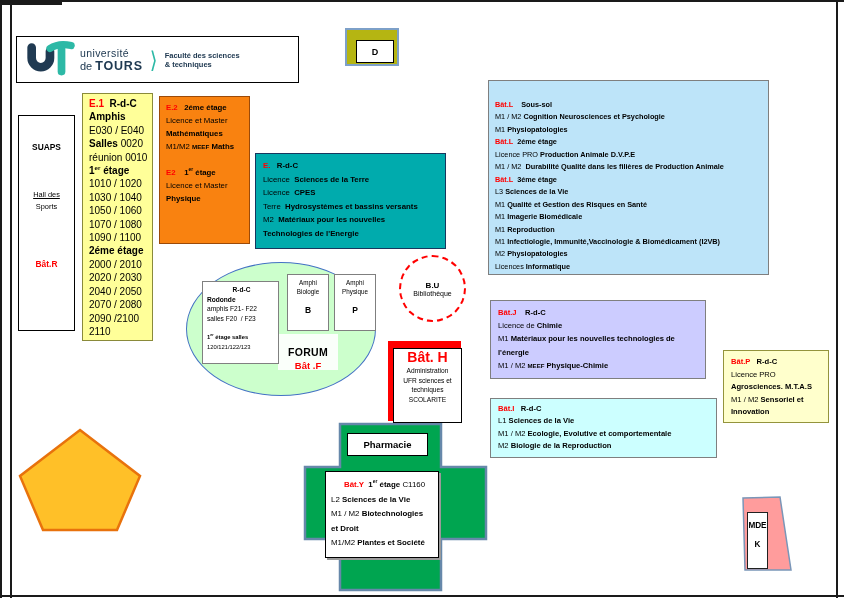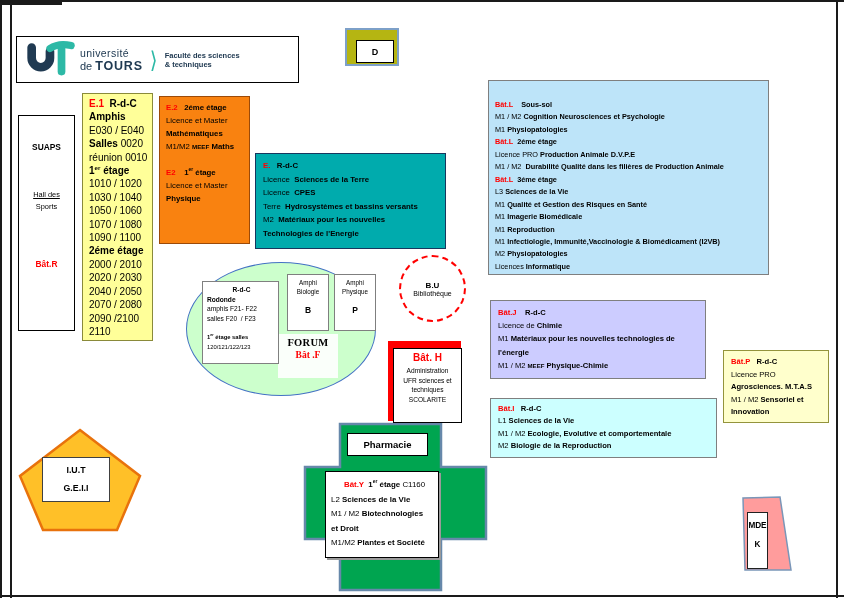--- a/index.html
+++ b/index.html
@@ -50,33 +50,33 @@
   #batj{left:490px;top:300px;width:216px;height:79px;background:var(--j_lavender,#CCCCFF);border:1px solid #7F7F7F;font-size:7.6px;line-height:13.2px;padding:5px 9px 0 7px;}
   #bati{left:490px;top:398px;width:227px;height:60px;background:var(--i_cyan,#CCFFFF);border:1px solid #7F7F7F;font-size:7.6px;line-height:12.4px;padding:4px 0 0 7px;}
   #batp{left:723px;top:350px;width:106px;height:73px;background:var(--p_yellow,#FFFFCC);border:1px solid #94943C;font-size:7.6px;line-height:12.6px;padding:5px 8px 0 7px;}
 
   
   #ellipse{left:186px;top:262px;width:190px;height:134px;background:var(--forum_mint,#CCFFCC);border:1.5px solid var(--ellipse_border,#4472C4);border-radius:50%;z-index:1;}
   #rotonde{left:202px;top:281px;width:77px;height:83px;background:#fff;border:1px solid #808080;font-size:6.6px;line-height:9.6px;padding:3px 2px 0 4px;z-index:3;}
   #amphib,#amphip{top:274px;width:42px;height:57px;background:#fff;border:1px solid #7F7F7F;z-index:2;text-align:center;font-size:6.3px;line-height:8.8px;padding-top:4px;}
   #amphib{left:287px;} #amphip{left:334px;}
   .amphi-letter{font-size:8.5px;font-weight:700;margin-top:9px;}
-  #forum-label{left:278px;top:334px;width:60px;height:44px;background:rgba(255,255,255,.9);z-index:2;text-align:center;padding-top:3px;font-family:Liberation Serif, serif;}
+  #forum-label{left:278px;top:334px;width:60px;height:36px;background:rgba(255,255,255,.9);z-index:2;text-align:center;padding-top:12px;}
   #forum-label .f1{font-weight:700;font-size:10.5px;letter-spacing:.3px;}
   #forum-label .f2{font-weight:700;font-size:9.5px;color:var(--red,#FF0000);margin-top:2px;}
 
   
   #bu{left:399px;top:255px;width:67px;height:67px;border:2px dashed #FF0000;border-radius:50%;background:#fff;display:flex;flex-direction:column;align-items:center;justify-content:center;z-index:2;text-align:center;}
   #bu .t1{font-weight:700;font-size:8px;}
   #bu .t2{font-size:7px;}
 
   
   #bath-red{left:388px;top:341px;width:73px;height:80px;background:#FF0000;z-index:3;}
   #bath{left:393px;top:348px;width:69px;height:75px;background:#fff;border:1px solid #000;z-index:4;text-align:center;font-size:6.6px;line-height:9.8px;padding-top:4px;}
-  #bath .title{font-size:10px;font-weight:700;color:var(--red,#FF0000);margin-bottom:3px;}
+  #bath .title{font-size:14px;font-weight:700;color:var(--red,#FF0000);margin-bottom:3px;}
 
   
   #cross-svg{left:300px;top:418px;z-index:2;}
   #pharmacie{left:347px;top:433px;width:81px;height:23px;background:#fff;border:1.5px solid #000;z-index:4;display:flex;align-items:center;justify-content:center;font-weight:700;font-size:9.5px;}
   #baty{left:325px;top:471px;width:114px;height:87px;background:#fff;border:1px solid #000;box-shadow:2px 2px 0 #9a9a9a;font-size:7.9px;line-height:14.6px;padding:6px 0 0 5px;z-index:4;}
 
   
   #iut-svg{left:14px;top:425px;z-index:1;}
   #iut-label{left:42px;top:457px;width:68px;height:45px;background:#fff;border:1px solid #404040;z-index:2;text-align:center;font-weight:700;font-size:8.8px;padding-top:7px;}
   .iut-g{margin-top:8px;}
@@ -257,24 +257,20 @@
       <div class="tl ctr"><span class="b r">Bât.Y</span><span class="b">  1</span><span class="b sup">er</span><span class="b"> étage </span><span>C1160</span></div>
       <div class="tl"><span>L2 </span><span class="b">Sciences de la Vie</span></div>
       <div class="tl"><span>M1 / M2 </span><span class="b">Biotechnologies</span></div>
       <div class="tl"><span class="b">et Droit</span></div>
       <div class="tl"><span>M1/M2 </span><span class="b">Plantes et Société</span></div>
     </div>
 
   <svg class="abs" id="iut-svg" width="132" height="110" viewBox="0 0 132 110">
     <polygon points="66,5 126,51 103,105 29,105 6,51" fill="#FFC028" stroke="#E8720C" stroke-width="2.5"></polygon>
   </svg>
-  <div class="box" id="iut-label">
-    <div>I.U.T</div>
-    <div class="iut-g">G.E.I.I</div>
-  </div>
 
   <svg class="abs" id="mde-svg" width="60" height="82" viewBox="0 0 60 82">
     <polygon points="5,4 42,3 53,76 7,76" fill="#FF9C9C" stroke="#7A96B8" stroke-width="1.5"></polygon>
   </svg>
   <div class="box" id="mde-label">
     <div>MDE</div>
     <div class="mde-k">K</div>
   </div>
 
 </div>

